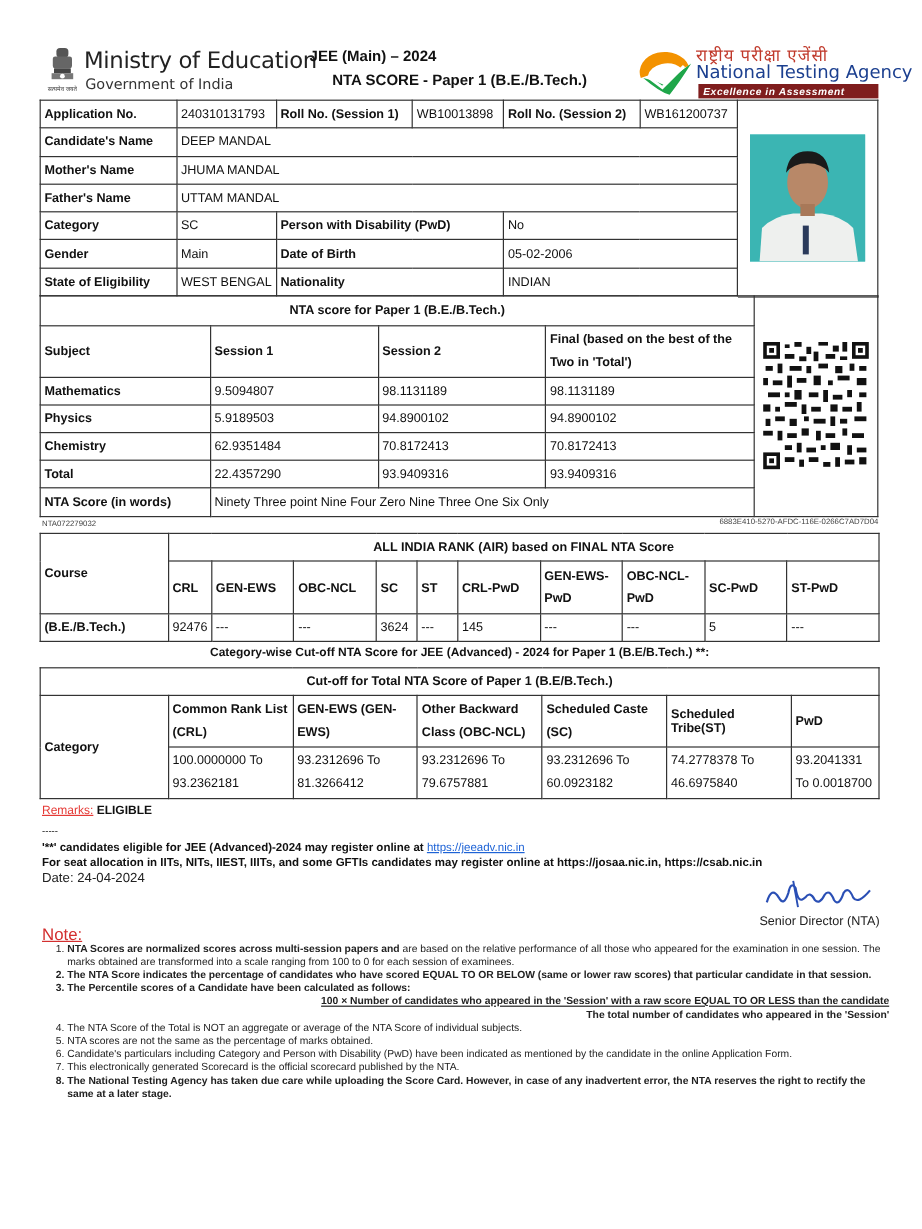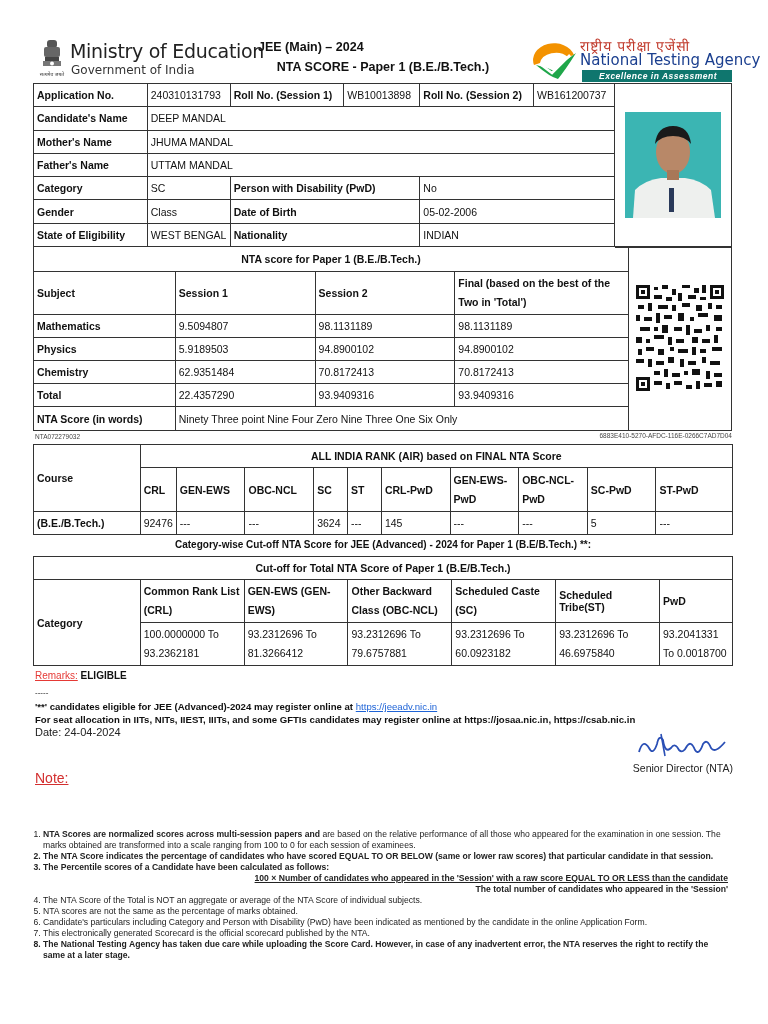--- a/index.html
+++ b/index.html
@@ -10,21 +10,21 @@
 
   
   .moe-logo { left: 38px; top: 38px; width: 28px; height: 42px; }
   .moe-title { left: 70px; top: 40px; font-size: 19px; font-family: "DejaVu Sans", sans-serif; color: #222; letter-spacing: -0.3px; }
   .moe-sub { left: 71px; top: 63px; font-size: 12px; font-family: "DejaVu Sans", sans-serif; color: #333; }
   .hdr-title { left: 258px; top: 40px; width: 250px; font-weight: bold; font-size: 12.5px; }
   .hdr-sub { left: 258px; top: 60px; width: 250px; text-align: center; font-weight: bold; font-size: 12.5px; }
   .nta-logo { left: 530px; top: 43px; width: 48px; height: 38px; }
   .nta-hindi { left: 580px; top: 36px; font-size: 14px; color: #c0392b; font-weight: normal; letter-spacing: 1px; }
   .nta-eng { left: 580px; top: 51px; font-size: 15px; color: #1b3f8f; font-family: "DejaVu Sans", sans-serif; }
-  .nta-tag { left: 582px; top: 70px; width: 150px; height: 12px; background: #0f766e; color: #fff; font-size: 8.5px; font-weight: bold; font-style: italic; padding-left: 17px; line-height: 12px; letter-spacing: 0.5px; }
+  .nta-tag { left: 582px; top: 70px; width: 150px; height: 12px; background: #7f1d1d; color: #fff; font-size: 8.5px; font-weight: bold; font-style: italic; padding-left: 4px; line-height: 12px; letter-spacing: 0.5px; }
 
   table { border-collapse: collapse; position: absolute; }
   td { border: 1px solid #333; padding: 2px 3px; font-size: 10.5px; vertical-align: middle; }
   td.b { font-weight: bold; }
   td.c { text-align: center; }
 
   
   #cand { left: 33px; top: 83px; width: 582px; }
   #cand td { height: 23.3px; }
 
@@ -38,21 +38,21 @@
 
   .small-id { font-size: 6.5px; color: #444; }
 
   #air { left: 33px; top: 444px; width: 700px; }
   #cut { left: 33px; top: 556px; width: 700px; }
 
   .line { font-size: 10px; }
   .remarks-lbl { color: #e53935; text-decoration: underline; }
   a.lnk { color: #1e63d6; text-decoration: underline; }
   .note-lbl { color: #d32f2f; font-weight: normal; text-decoration: underline; font-size: 14px; }
-  ol.notes { left: 28px; top: 785px; width: 700px; font-size: 8.6px; line-height: 11px; padding-left: 15px; color: #222; margin-top: 44px; }
+  ol.notes { left: 41px; top: 785px; width: 700px; font-size: 8.6px; line-height: 11px; padding-left: 15px; color: #222; }
   ol.notes li { margin-bottom: 0; }
   .formula { text-align: right; font-weight: bold; }
   .num { text-decoration: underline; display: inline-block; }
 </style>
 </head>
 <body>
 
 <svg class="abs moe-logo" viewBox="0 0 28 42">
   <rect x="9" y="2" width="10" height="8" rx="3" fill="#555"></rect>
   <rect x="6" y="9" width="16" height="10" rx="2" fill="#666"></rect>
@@ -107,21 +107,21 @@
     <td colspan="5">UTTAM MANDAL</td>
   </tr>
   <tr>
     <td class="b">Category</td>
     <td>SC</td>
     <td class="b" colspan="2">Person with Disability (PwD)</td>
     <td colspan="2">No</td>
   </tr>
   <tr>
     <td class="b">Gender</td>
-    <td>Class</td>
+    <td>Main</td>
     <td class="b" colspan="2">Date of Birth</td>
     <td colspan="2">05-02-2006</td>
   </tr>
   <tr>
     <td class="b">State of Eligibility</td>
     <td>WEST BENGAL</td>
     <td class="b" colspan="2">Nationality</td>
     <td colspan="2">INDIAN</td>
   </tr>
 </tbody>
@@ -346,21 +346,21 @@
     <td class="b" style="line-height:19px">Other Backward Class (OBC-NCL)</td>
     <td class="b" style="line-height:19px">Scheduled Caste (SC)</td>
     <td class="b">Scheduled Tribe(ST)</td>
     <td class="b">PwD</td>
   </tr>
   <tr style="height:42px">
     <td style="line-height:19px">100.0000000 To 93.2362181</td>
     <td style="line-height:19px">93.2312696 To 81.3266412</td>
     <td style="line-height:19px">93.2312696 To 79.6757881</td>
     <td style="line-height:19px">93.2312696 To 60.0923182</td>
-    <td style="line-height:19px">93.2312696 To 46.6975840</td>
+    <td style="line-height:19px">74.2778378 To 46.6975840</td>
     <td style="line-height:19px">93.2041331 To 0.0018700</td>
   </tr>
 </tbody>
   </table>
 
 <div class="abs line" style="left:35px;top:670px;">
   <span class="remarks-lbl">Remarks:</span>
   <b>ELIGIBLE</b>
 </div>
 <div class="abs" style="left:35px;top:688px;font-size:8px;">-----</div>

